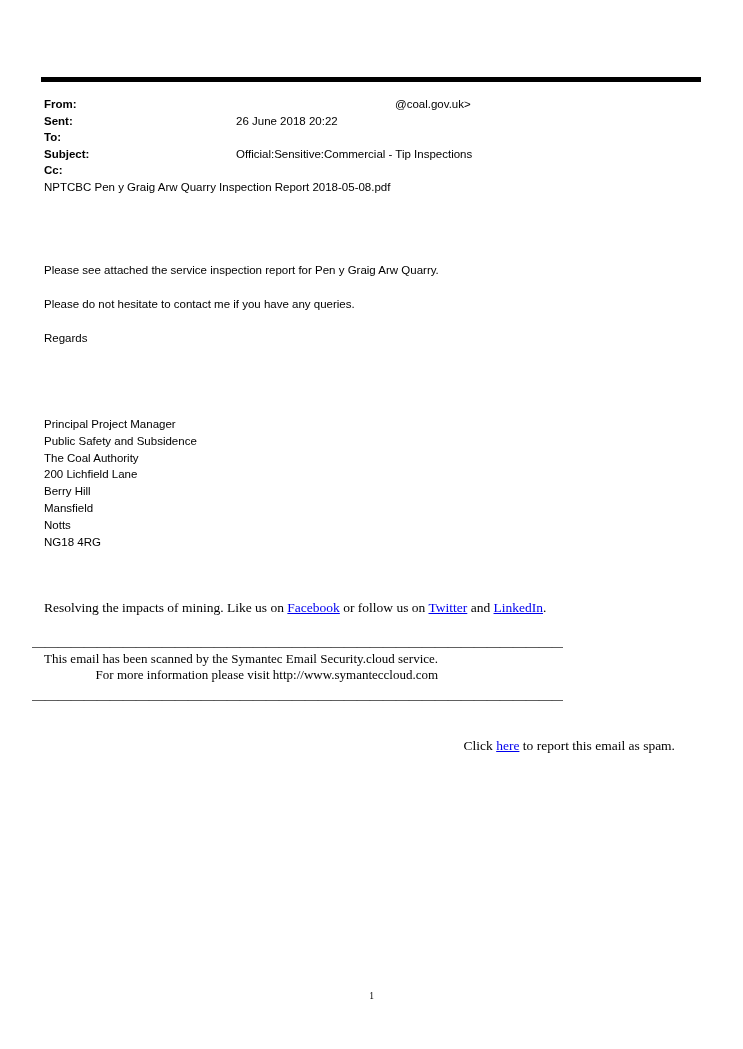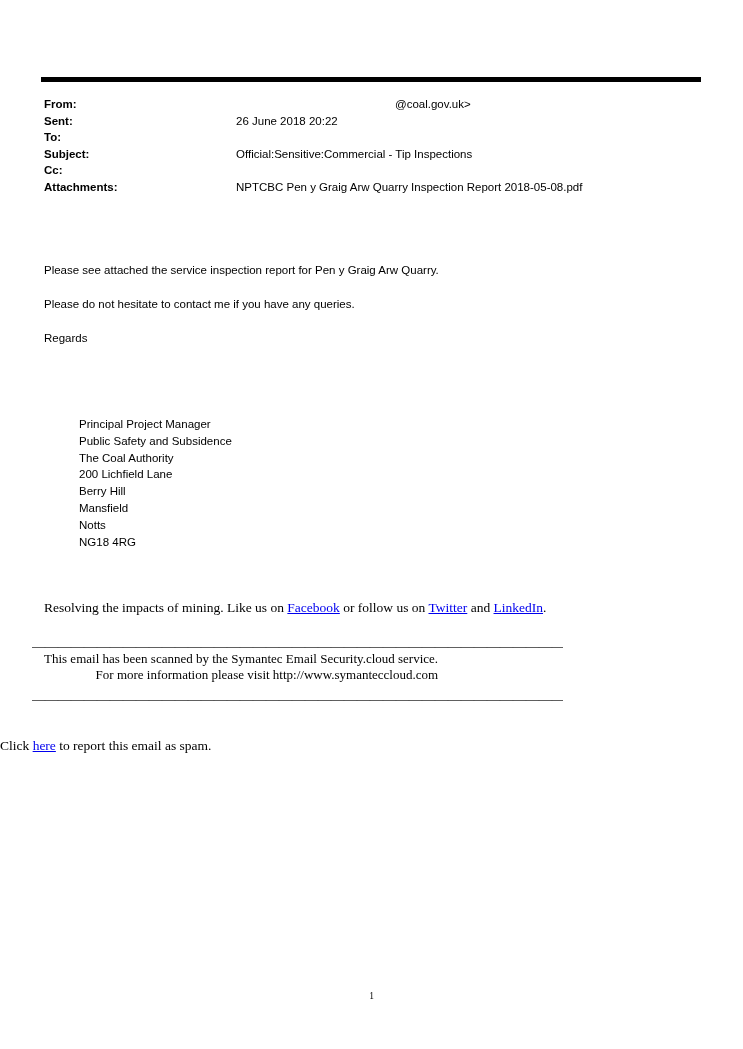--- a/index.html
+++ b/index.html
@@ -33,21 +33,20 @@
     left: 44px; top: 262px;
     font-size: 11.5px;
     line-height: 17px;
   }
   .body-block p { margin: 0 0 17px 0; }
   .signature {
     position: absolute;
     left: 44px; top: 416px;
     font-size: 11.5px;
     line-height: 16.8px;
-    margin-left: 35px;
   }
   .serif { font-family: "Liberation Serif", serif; text-align: right; }
   .social {
     position: absolute;
     left: 44px; top: 600px;
     font-size: 13.5px;
     white-space: nowrap;
   }
   a.doc-link { color: #0000EE; text-decoration: underline; cursor: pointer; }
   .sep {
@@ -66,21 +65,21 @@
   .scan-block {
     position: absolute;
     left: 44px; top: 651px;
     font-size: 13px;
     line-height: 16.2px;
   }
   .spam-line {
     position: absolute;
     left: 0; top: 738px;
     width: 675px;
-    text-align: left;
+    text-align: right;
     font-size: 13.5px;
   }
   .page-number {
     position: absolute;
     left: 0; top: 991px;
     width: 743px;
     text-align: center;
     font-size: 9.5px;
   }
 </style>
@@ -106,21 +105,20 @@
     </div>
     <div class="hrow">
       <span class="hlabel">Subject:</span>
       <span class="hvalue">Official:Sensitive:Commercial - Tip Inspections</span>
     </div>
     <div class="hrow">
       <span class="hlabel">Cc:</span>
       <span class="hvalue"></span>
     </div>
     <div class="hrow">
-      <span class="hlabel">Attachments:</span>
       <span class="hvalue">NPTCBC Pen y Graig Arw Quarry Inspection Report 2018-05-08.pdf</span>
     </div>
   </div>
 
   <div class="body-block">
     <p>Please see attached the service inspection report for Pen y Graig Arw Quarry.</p>
     <p>Please do not hesitate to contact me if you have any queries.</p>
     <p>Regards</p>
   </div>
 

